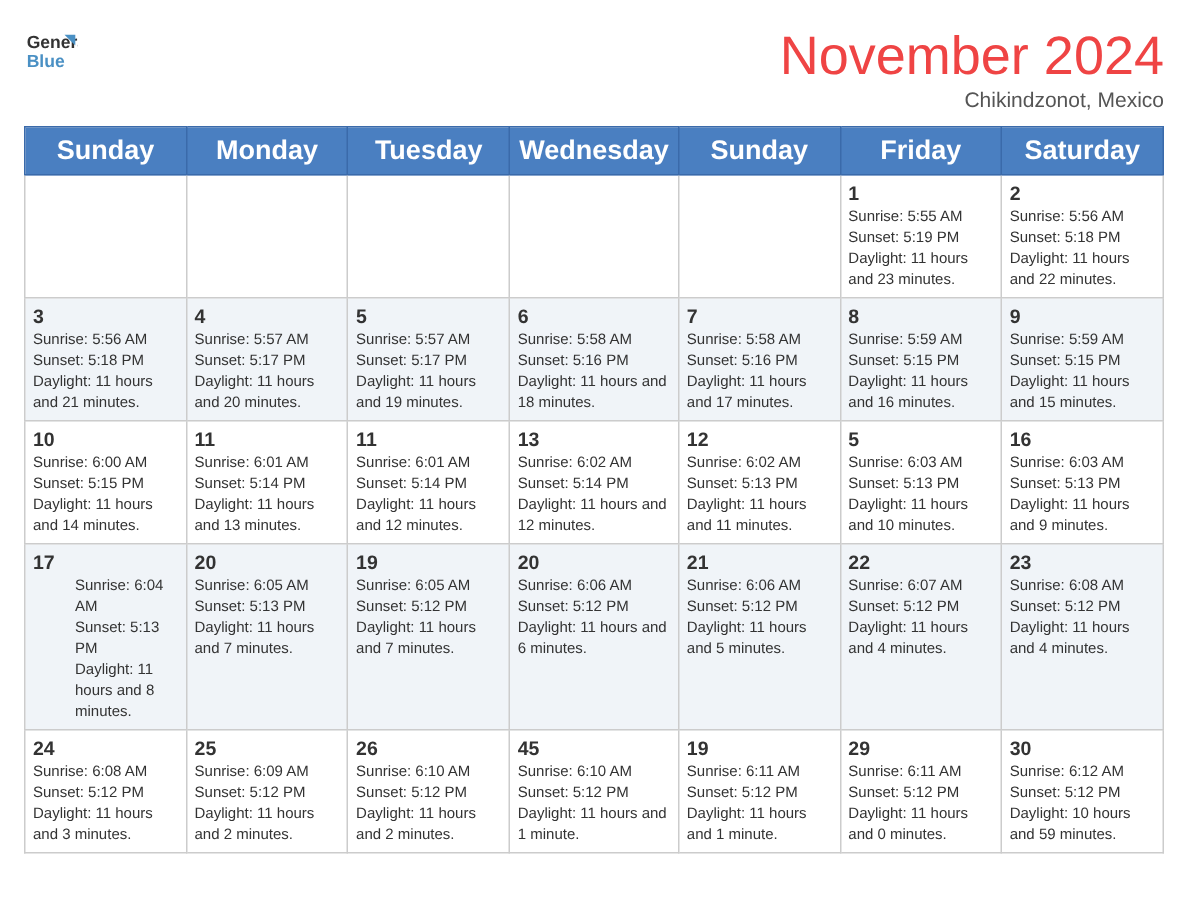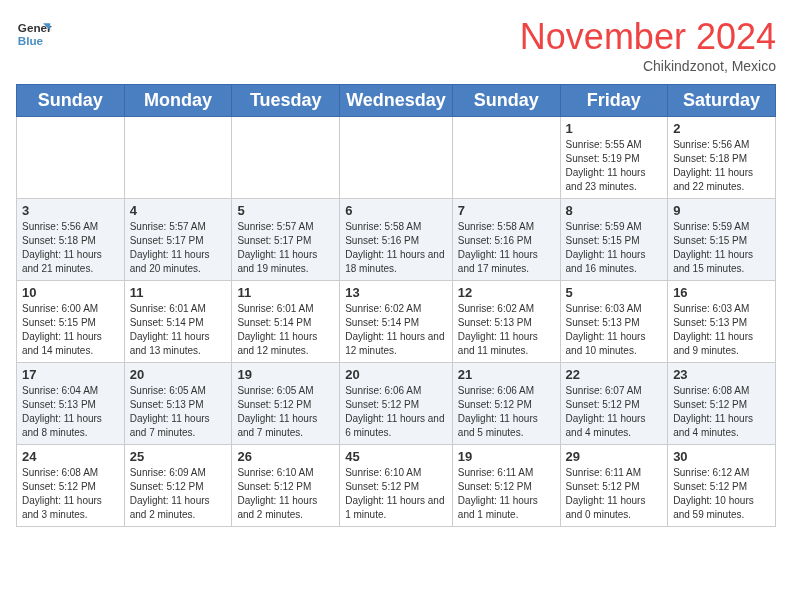--- a/index.html
+++ b/index.html
@@ -212,21 +212,21 @@
         <td>
           <span class="day-number">16</span>
           <div class="day-info" style="white-space: pre-line;">Sunrise: 6:03 AM
 Sunset: 5:13 PM
 Daylight: 11 hours and 9 minutes.</div>
         </td>
       </tr>
       <tr>
         <td>
           <span class="day-number">17</span>
-          <div class="day-info" style="white-space: pre-line;">Sunrise: 6:04 AM
+          <div class="day-info" style="white-space: pre-line; margin-left: 28px;">Sunrise: 6:04 AM
 Sunset: 5:13 PM
 Daylight: 11 hours and 8 minutes.</div>
         </td>
         <td>
           <span class="day-number">20</span>
           <div class="day-info" style="white-space: pre-line;">Sunrise: 6:05 AM
 Sunset: 5:13 PM
 Daylight: 11 hours and 7 minutes.</div>
         </td>
         <td>

